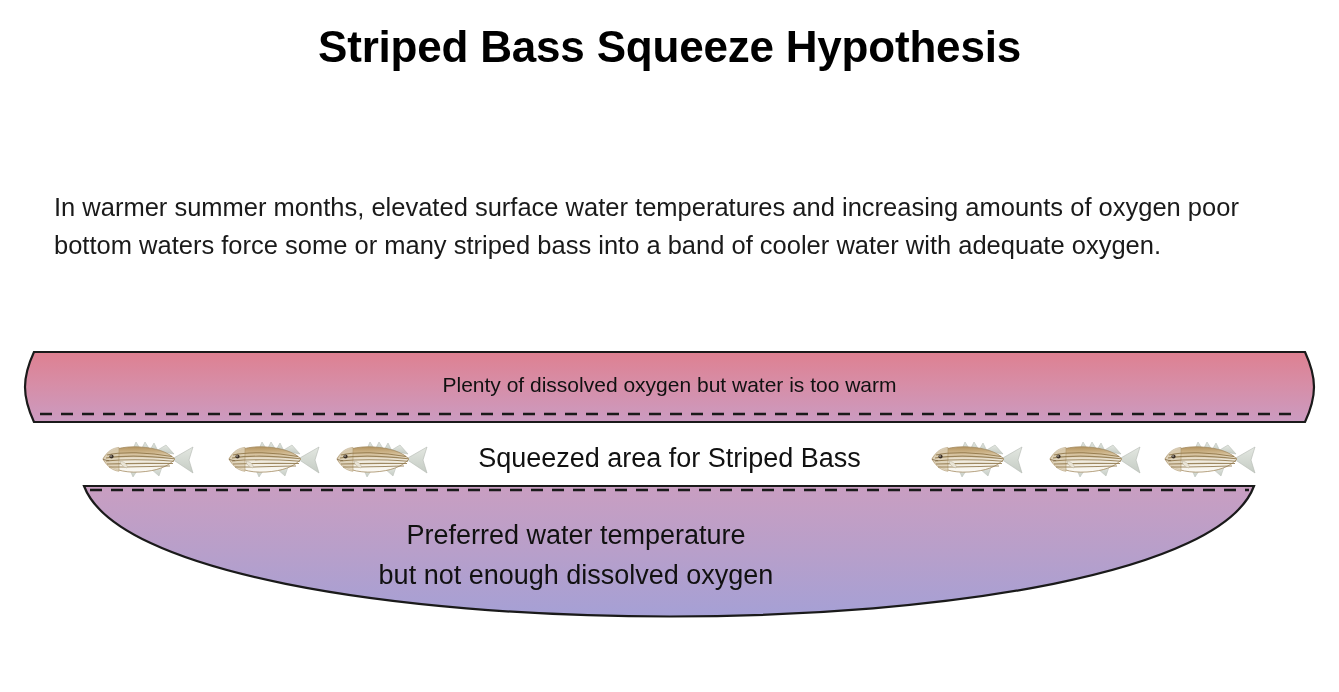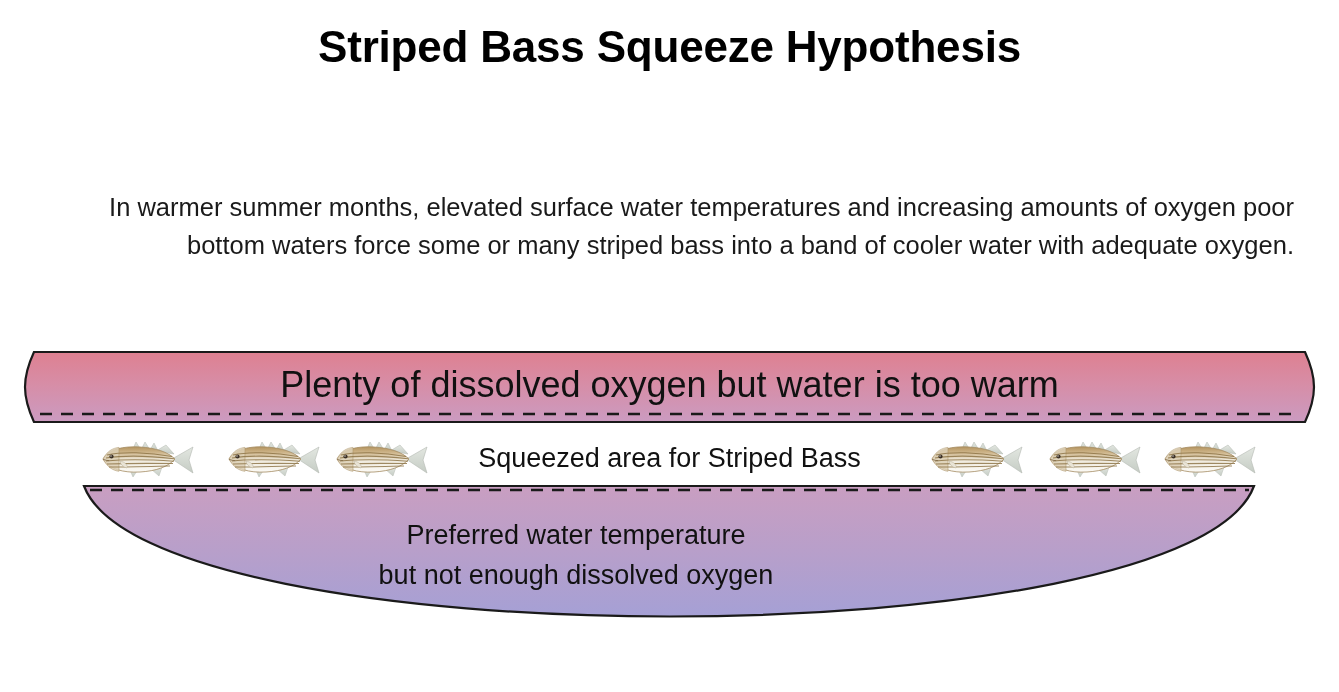--- a/index.html
+++ b/index.html
@@ -34,21 +34,21 @@
 
   
   .intro-paragraph {
     position: absolute;
     left: 54px;
     top: 188px;
     width: 1240px;
     font-size: 25.5px;
     line-height: 38px;
     color: #1a1a1a;
-    text-align: right;
+    text-align: left;
   }
 
   
   .diagram {
     position: absolute;
     left: 0;
     top: 330px;
     width: 1339px;
     height: 330px;
   }
@@ -64,21 +64,21 @@
     color: #111111;
     font-size: 26px;
     line-height: 34px;
     white-space: pre-line;
     pointer-events: none;
   }
   .label-warm {
     left: 0;
     top: 368px;
     width: 1339px;
-    font-size: 36px;
+    font-size: 21px;
   }
   .label-squeeze {
     left: 0;
     top: 441px;
     width: 1339px;
     font-size: 27px;
   }
   .label-cold {
     left: 0;
     top: 515px;

